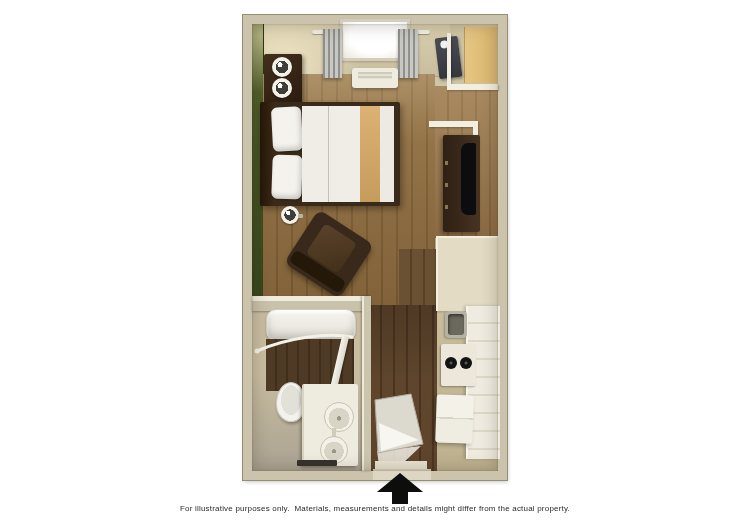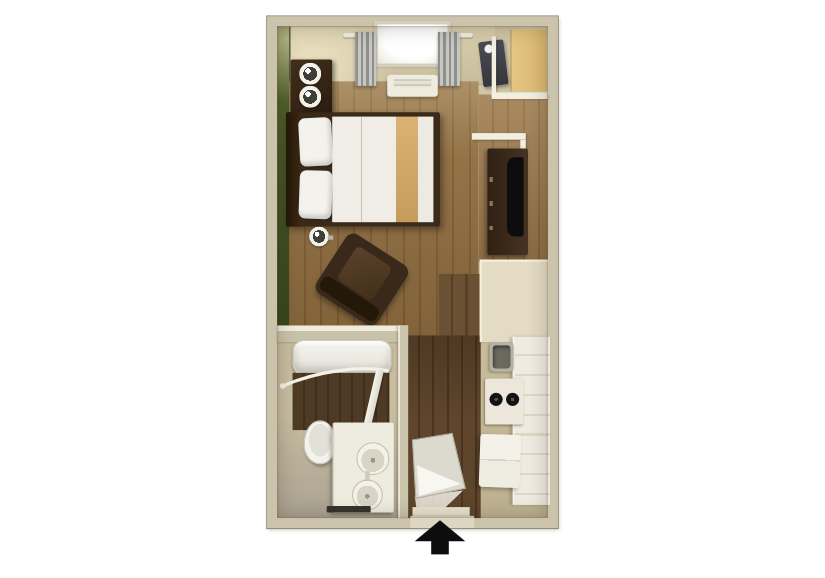--- a/index.html
+++ b/index.html
@@ -232,13 +232,14 @@
       <polygon points="10,118 50,135 12,146" fill="#f7f6f0"></polygon>
       <rect x="6" y="156" width="52" height="8" fill="#e8e2d0"></rect>
     </svg>
     <div class="a entry-gap"></div>
 
     <div class="a plan-shade"></div>
   </div>
 
   <div class="a arrow-head"></div>
   <div class="a arrow-stem"></div>
+  <div class="a caption">For illustrative purposes only.  Materials, measurements and details might differ from the actual property.</div>
 </div>
 
 </body></html>

